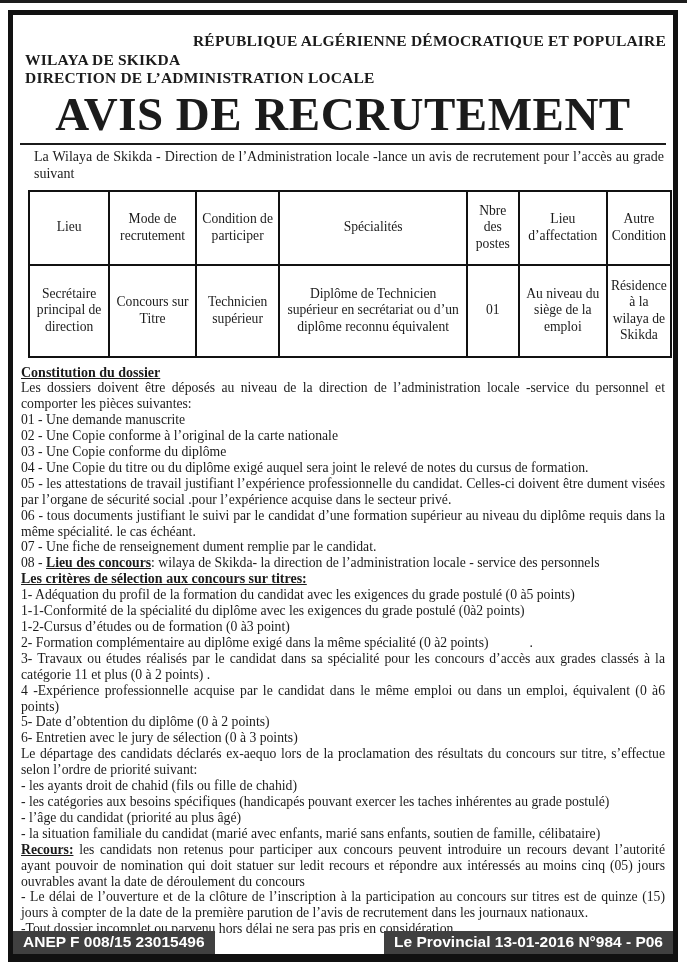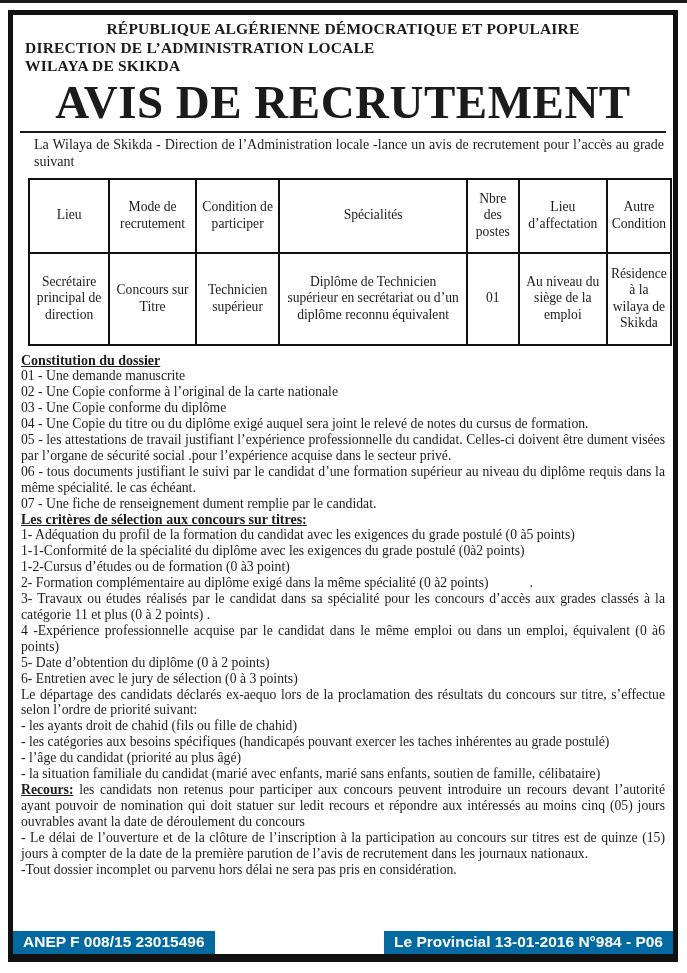--- a/index.html
+++ b/index.html
@@ -19,21 +19,21 @@
   .frame {
     position: absolute; top: 10px; left: 8px;
     width: 670px; height: 952px;
     border: 5px solid #111111;
     border-bottom-width: 8px;
     background: #ffffff;
     padding: 5px 7px 0 7px;
   }
   
   .hdr-line { font-weight: bold; font-size: 15.5px; line-height: 18.5px; letter-spacing: 0.2px; }
-  .hdr-center { text-align: center; }
+  .hdr-center { text-align: right; margin-top: 12px; }
   .hdr-left { text-align: left; padding-left: 5px; }
   .doc-title {
     text-align: center;
     font-weight: bold;
     font-size: 47px;
     line-height: 50px;
     letter-spacing: 0.5px;
     margin: 1px 0 4px 0;
     white-space: nowrap;
   }
@@ -70,21 +70,21 @@
   .sec-head {
     font-weight: bold;
     text-decoration: underline;
     font-size: 14px;
     text-align: right;
   }
   .bold-u { font-weight: bold; text-decoration: underline; }
   
   .badge {
     position: absolute; bottom: 0;
-    background: #0369a1;
+    background: #404040;
     color: #ffffff;
     font-family: "Liberation Sans", sans-serif;
     font-weight: bold;
     font-size: 15.5px;
     line-height: 22px;
     padding: 0 10px 1px 10px;
     white-space: nowrap;
   }
   .badge-left { left: 0; }
   .badge-right { right: 0; }
@@ -92,22 +92,22 @@
 </head>
 <body>
 
 <div class="canvas">
   <div class="top-strip"></div>
 
   <div class="frame">
 
     <div>
       <div class="hdr-line hdr-center">RÉPUBLIQUE ALGÉRIENNE DÉMOCRATIQUE ET POPULAIRE</div>
+      <div class="hdr-line hdr-left">WILAYA DE SKIKDA</div>
       <div class="hdr-line hdr-left">DIRECTION DE L’ADMINISTRATION LOCALE</div>
-      <div class="hdr-line hdr-left">WILAYA DE SKIKDA</div>
       <div class="doc-title">AVIS DE RECRUTEMENT</div>
     </div>
 
     <hr class="title-rule">
 
     <p class="intro">La Wilaya de Skikda - Direction de l’Administration locale -lance un avis de recrutement pour l’accès au grade suivant</p>
 
     <table class="recr">
       <colgroup>
         <col style="width:12.5%">
@@ -137,27 +137,29 @@
           <td class="cell-left">Diplôme de Technicien supérieur en secrétariat ou d’un diplôme reconnu équivalent</td>
           <td>01</td>
           <td>Au niveau du siège de la emploi</td>
           <td class="cell-left">Résidence à la wilaya de Skikda</td>
         </tr>
       </tbody>
     </table>
 
     <div class="body-text">
       <p class="sec-head">Constitution du dossier</p>
+      <p>Les dossiers doivent être déposés au niveau de la direction de l’administration locale -service du personnel et comporter les pièces suivantes:</p>
       <p>01 - Une demande manuscrite</p>
       <p>02 - Une Copie conforme à l’original de la carte nationale</p>
       <p>03 - Une Copie conforme du diplôme</p>
       <p>04 - Une Copie du titre ou du diplôme exigé auquel sera joint le relevé de notes du cursus de formation.</p>
       <p>05 - les attestations de travail justifiant l’expérience professionnelle du candidat. Celles-ci doivent être dument visées par l’organe de sécurité social .pour l’expérience acquise dans le secteur privé.</p>
       <p>06 - tous documents justifiant le suivi par le candidat d’une formation supérieur au niveau du diplôme requis dans la même spécialité. le cas échéant.</p>
       <p>07 - Une fiche de renseignement dument remplie par le candidat.</p>
+      <p><span>08 - </span><span class="bold-u">Lieu des concours</span><span>: wilaya de Skikda- la direction de l’administration locale - service des personnels</span></p>
 
       <p class="sec-head">Les critères de sélection aux concours sur titres:</p>
       <p>1- Adéquation du profil de la formation du candidat avec les exigences du grade postulé (0 à5 points)</p>
       <p>1-1-Conformité de la spécialité du diplôme avec les exigences du grade postulé (0à2 points)</p>
       <p>1-2-Cursus d’études ou de formation (0 à3 point)</p>
       <p>2- Formation complémentaire au diplôme exigé dans la même spécialité (0 à2 points)&nbsp;&nbsp;&nbsp;&nbsp;&nbsp;&nbsp;&nbsp;&nbsp;&nbsp;&nbsp;&nbsp;&nbsp;.</p>
       <p>3- Travaux ou études réalisés par le candidat dans sa spécialité pour les concours d’accès aux grades classés à la catégorie 11 et plus (0 à 2 points) .</p>
       <p>4 -Expérience professionnelle acquise par le candidat dans le même emploi ou dans un emploi, équivalent (0 à6 points)</p>
       <p>5- Date d’obtention du diplôme (0 à 2 points)</p>
       <p>6- Entretien avec le jury de sélection (0 à 3 points)</p>

